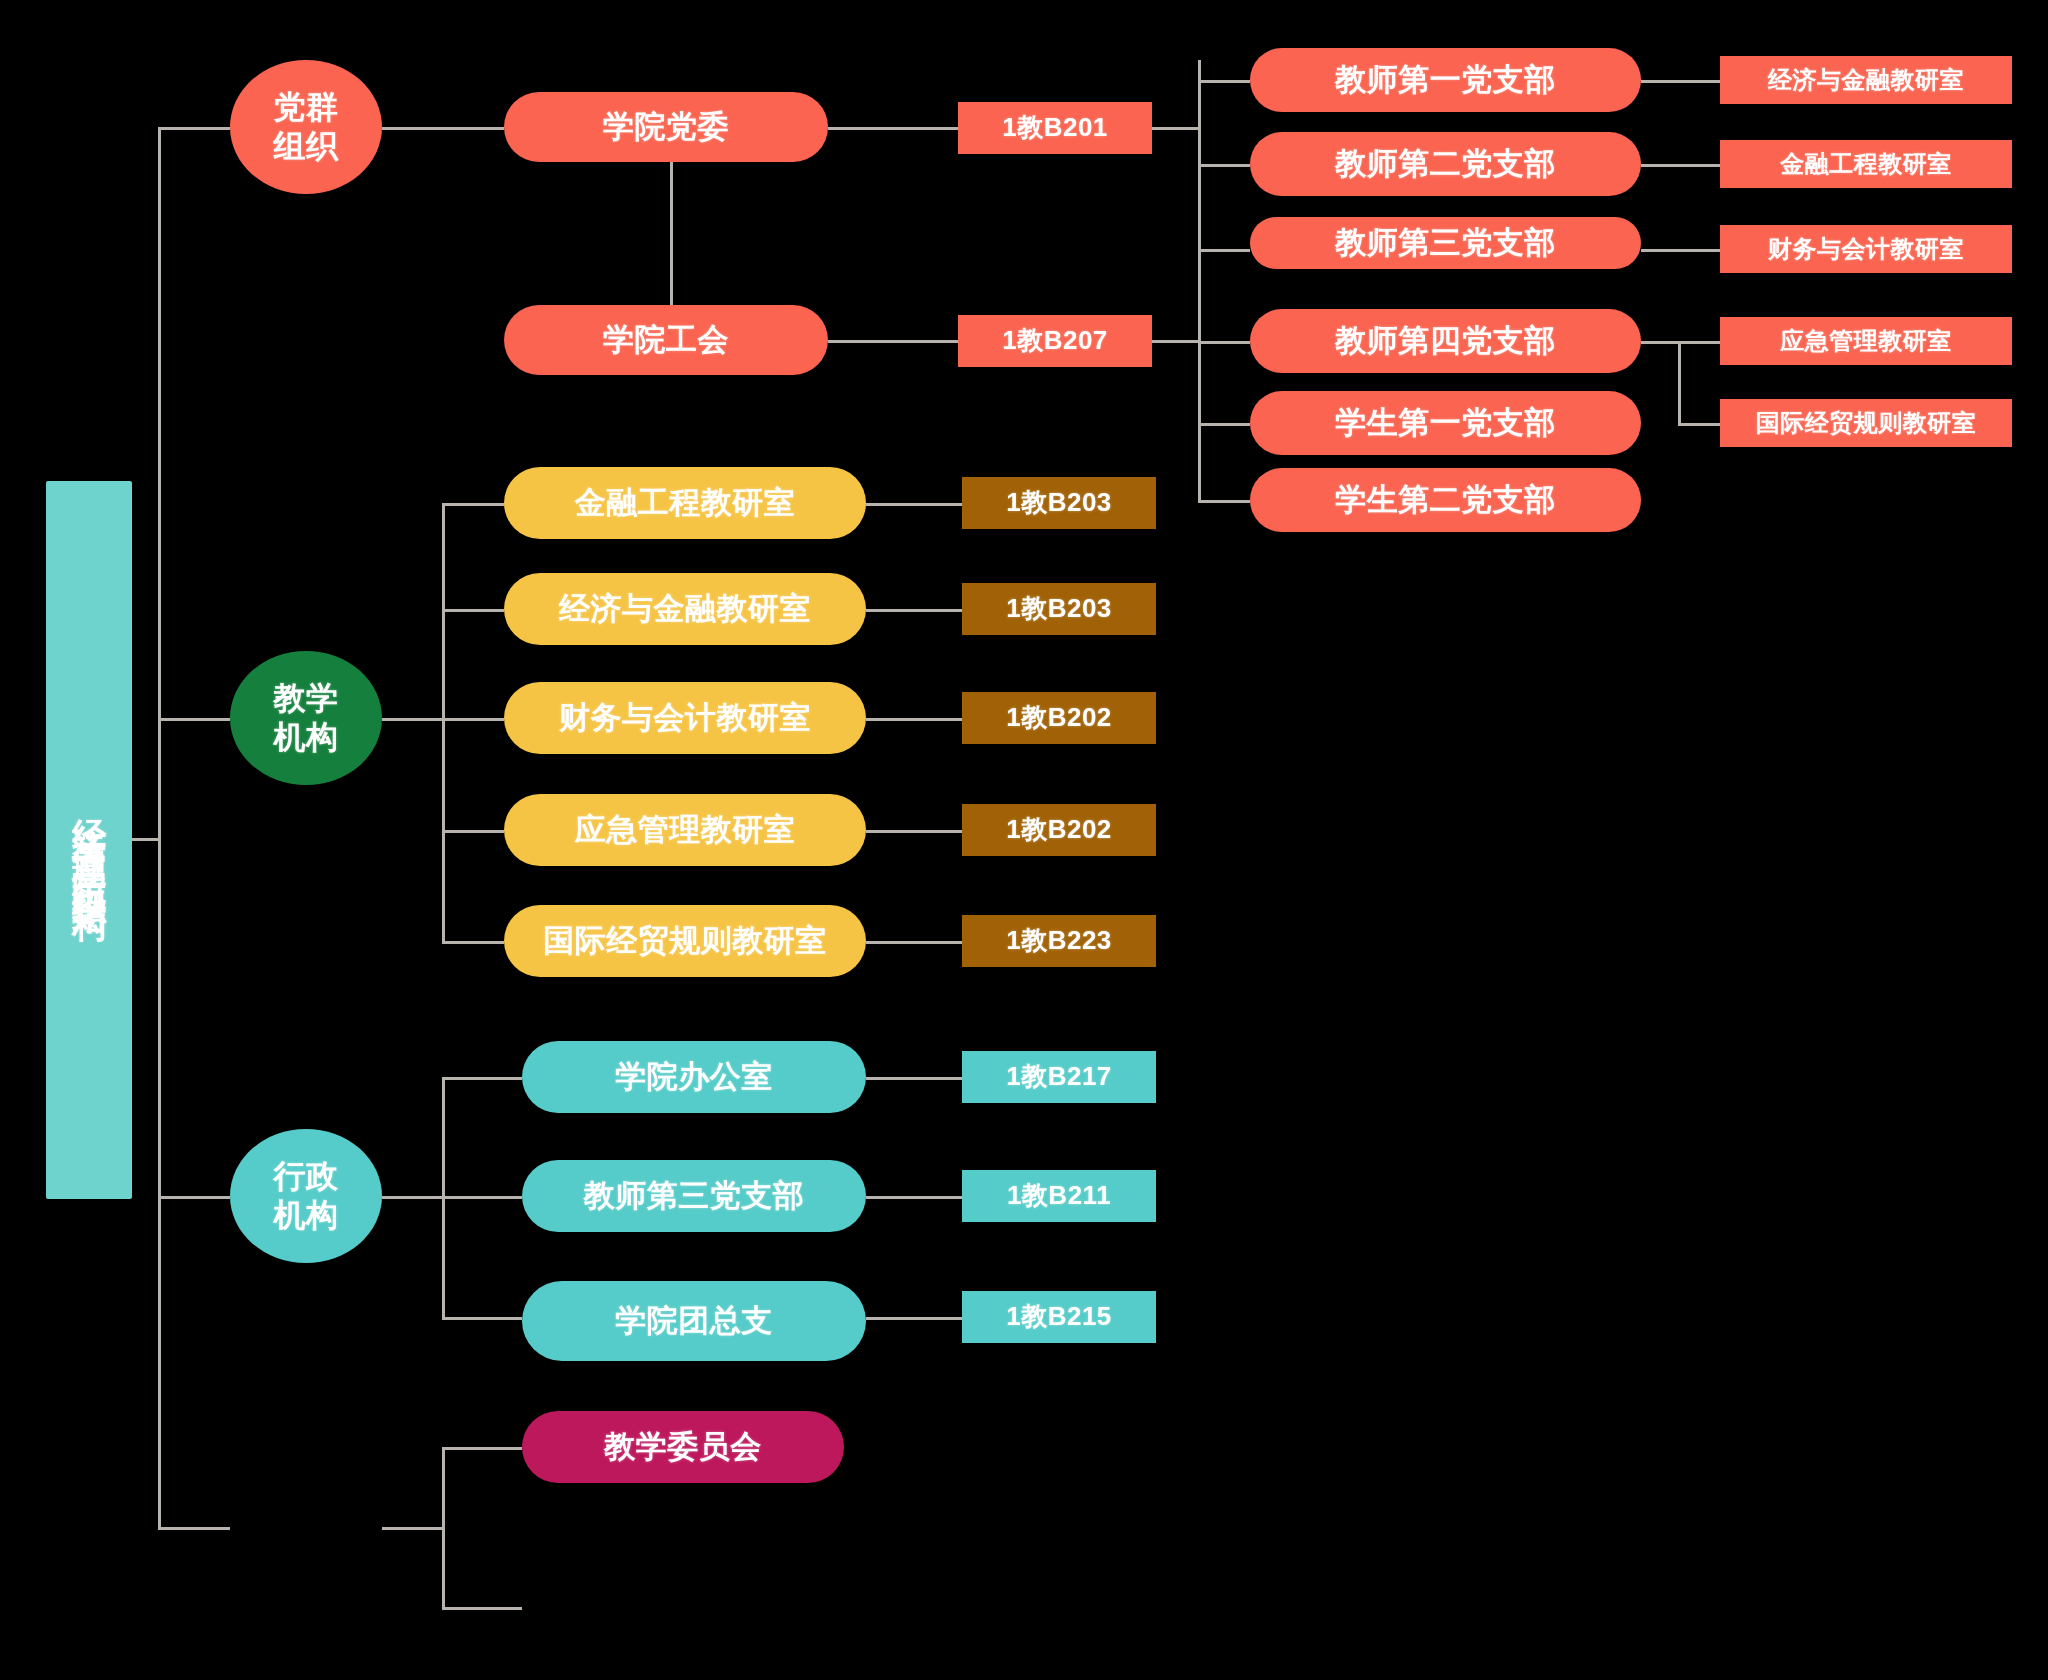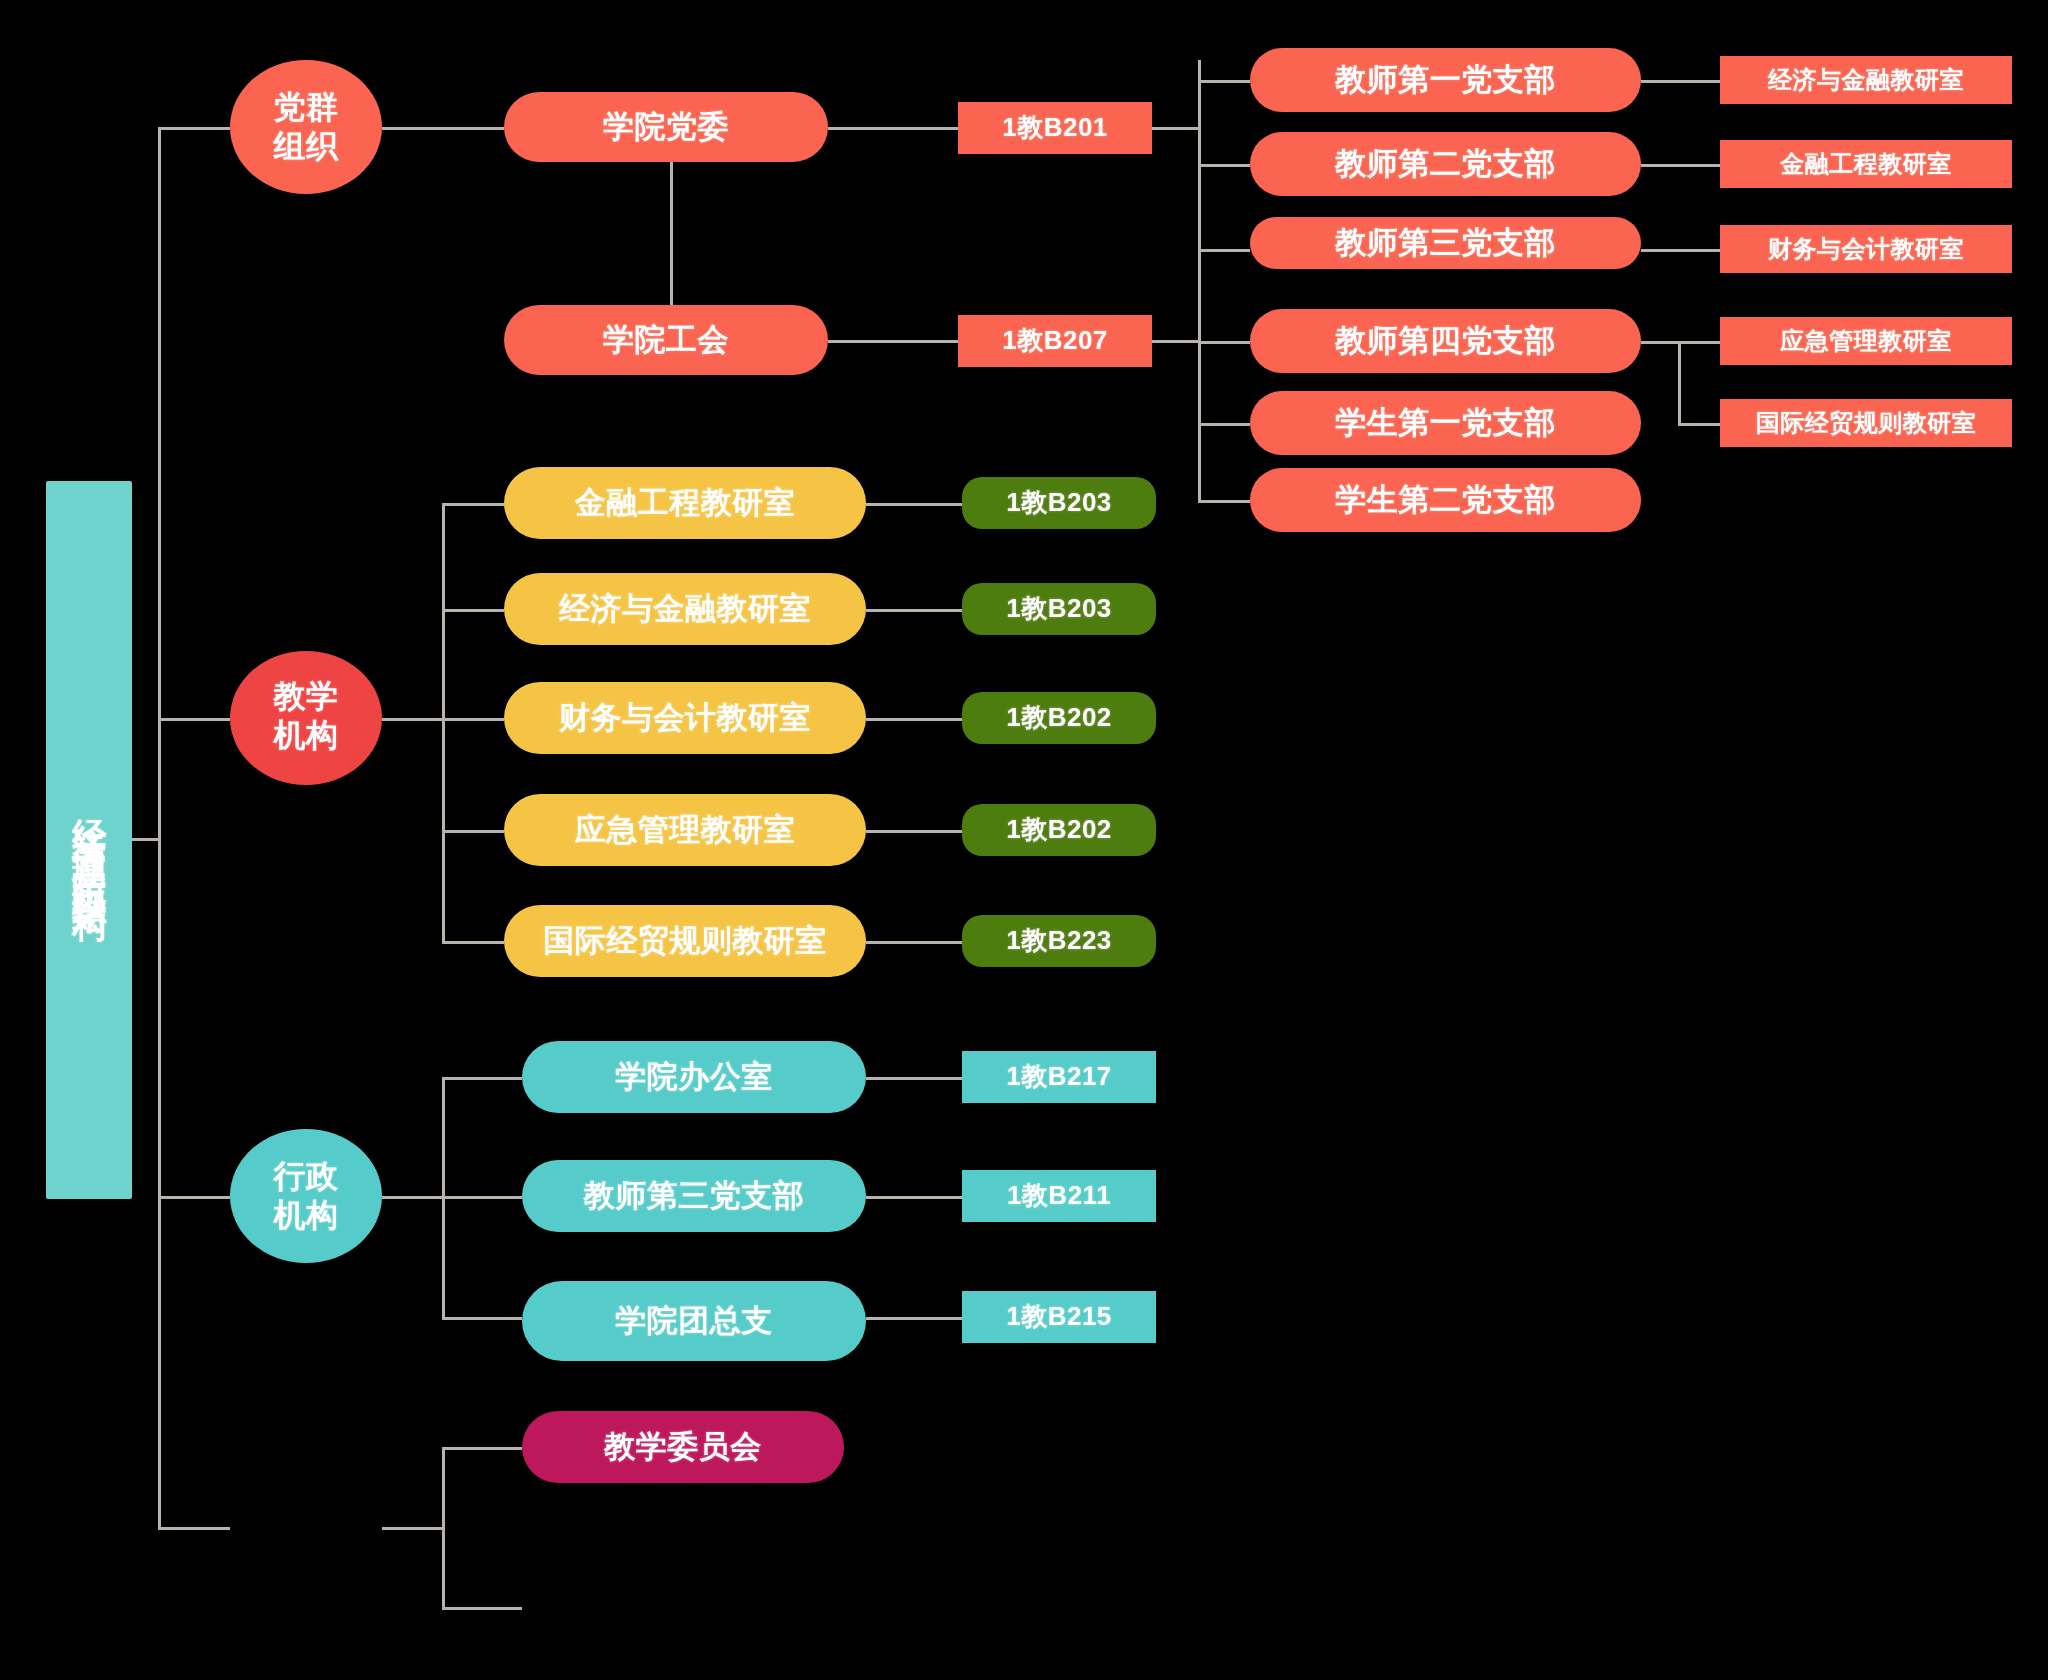--- a/index.html
+++ b/index.html
@@ -10,33 +10,33 @@
         justify-content:center;color:#fff;font-weight:bold;text-align:center;
         line-height:1.22;letter-spacing:.5px;
         text-shadow:0 0 3px rgba(255,255,255,.35);}
   
   .root{left:46px;top:481px;width:86px;height:718px;background:#6ed2cd;
         font-size:34px;writing-mode:vertical-rl;text-orientation:upright;
         letter-spacing:9px;border-radius:2px;}
   
   .cat{border-radius:50%;font-size:32px;white-space:pre-line;}
   .cat.red{background:#fa6450;}
-  .cat.yellow{background:#ef4444;font-family:Liberation Mono, monospace;}
+  .cat.yellow{background:#15803d;}
   .cat.cyan{background:#55ccc9;}
   .cat.green{background:#a6c9a0;}
   
   .pill{border-radius:42px;font-size:31px;}
   .pill.red{background:#fa6450;}
   .pill.yellow{background:#f6c445;}
   .pill.cyan{background:#55ccc9;}
   .pill.green{background:#be185d;}
   
   .rect{border-radius:0;font-size:26px;}
   .rect.red{background:#fa6450;}
-  .rect.yellow{background:#4d7c0f;border-radius:20px;}
+  .rect.yellow{background:#a16207;}
   .rect.cyan{background:#55ccc9;}
   
   .dept{font-size:24px;}
   .ln{position:absolute;background:#b9b3ad;}
   .ln.h{height:3px;}
   .ln.v{width:3px;}
 </style>
 </head>
 <body>
 

